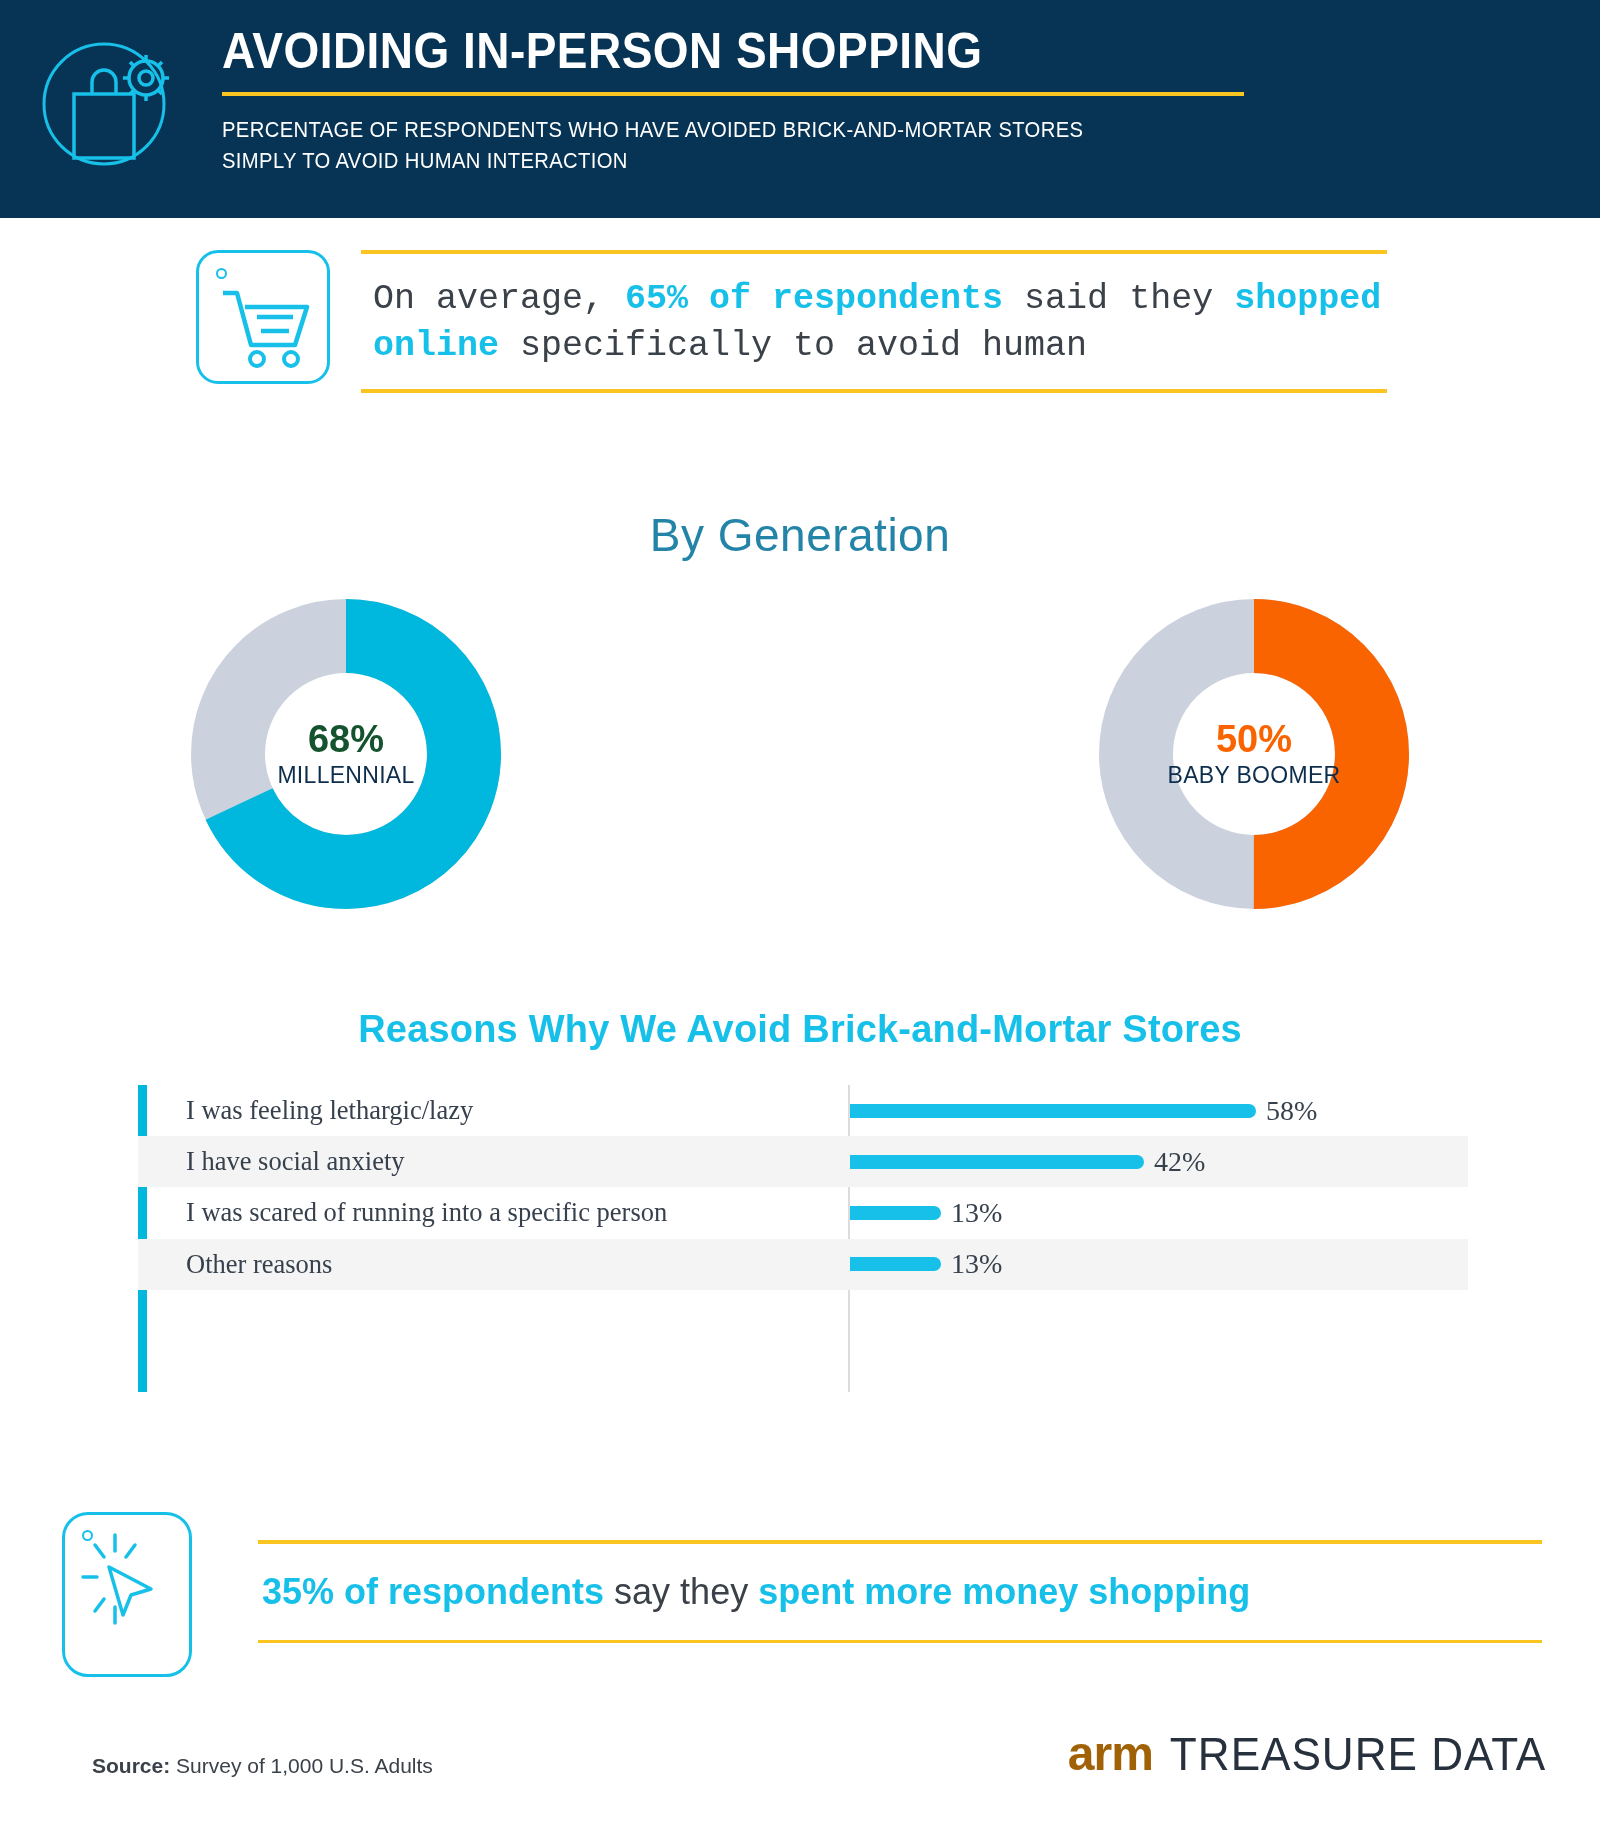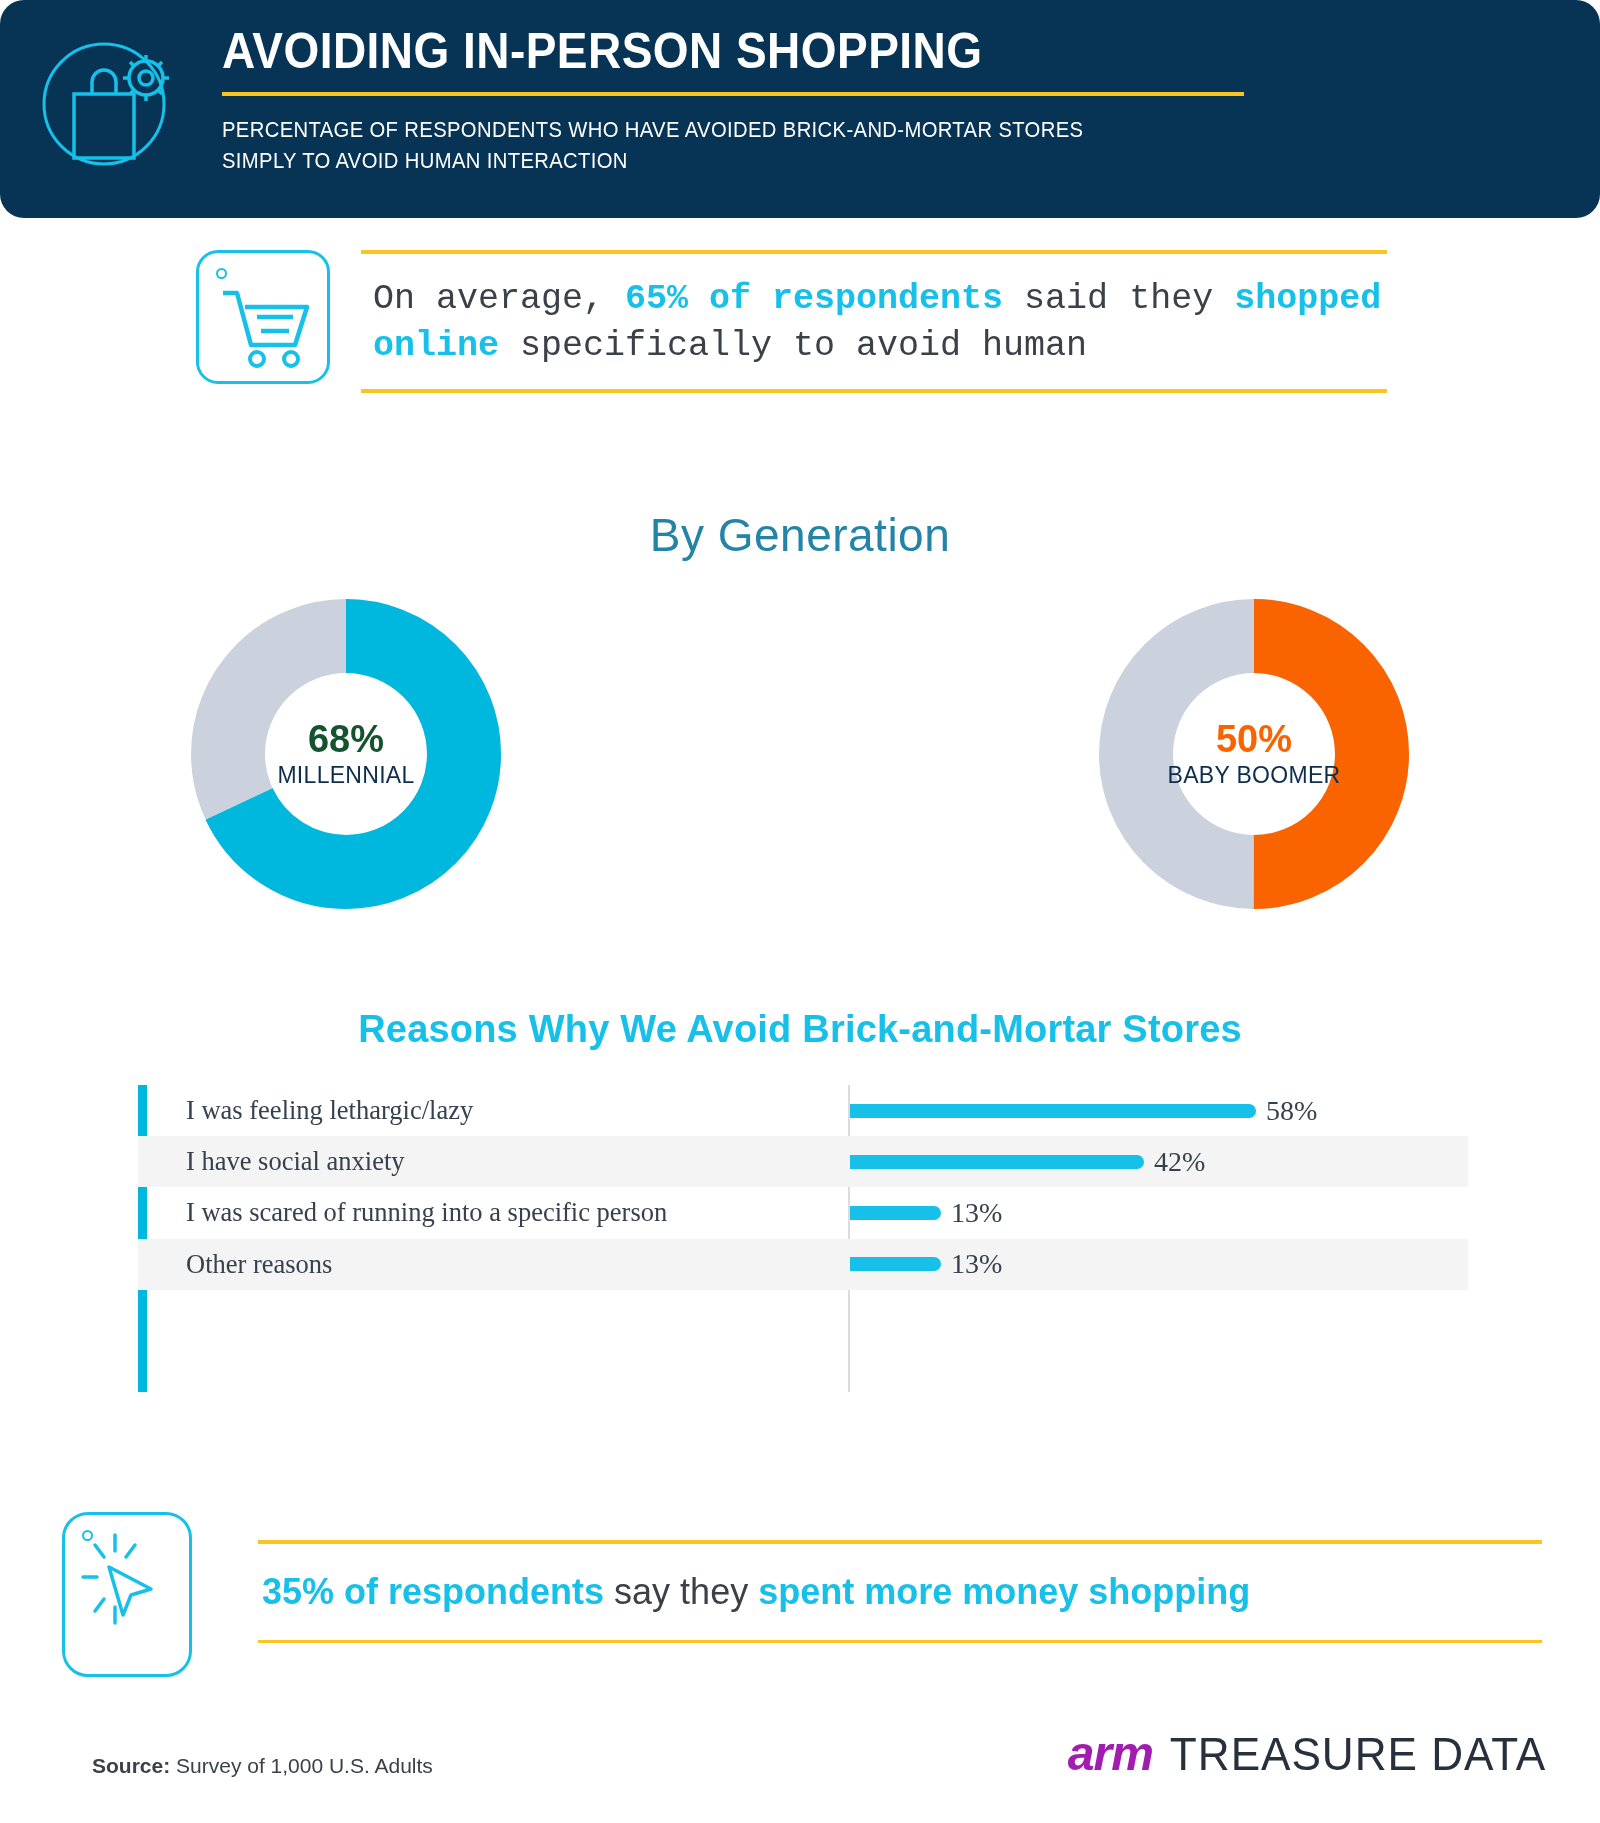--- a/index.html
+++ b/index.html
@@ -15,21 +15,20 @@
     background: #ffffff;
     overflow: hidden;
   }
 
   
   .header {
     position: absolute;
     left: 0; top: 0;
     width: 1600px; height: 218px;
     background: #073454;
-    border-radius: 24px;
   }
   .header-icon {
     position: absolute;
     left: 40px; top: 28px;
     width: 152px; height: 152px;
   }
   .header-text {
     position: absolute;
     left: 222px; top: 26px;
     width: 1050px;
@@ -233,23 +232,22 @@
   .source b { font-weight: bold; margin-left: 46px; }
   .logo {
     position: absolute;
     right: 46px; top: 1726px;
     display: flex;
     align-items: baseline;
   }
   .logo-arm {
     font-size: 48px;
     font-weight: bold;
-    color: #a21caf;
+    color: #a16207;
     letter-spacing: -1px;
-    font-style: italic;
   }
   .logo-td {
     font-size: 46px;
     color: #27313d;
     letter-spacing: 1px;
     margin-left: 9px;
     transform: scaleX(0.96);
     transform-origin: left baseline;
   }
 </style>

